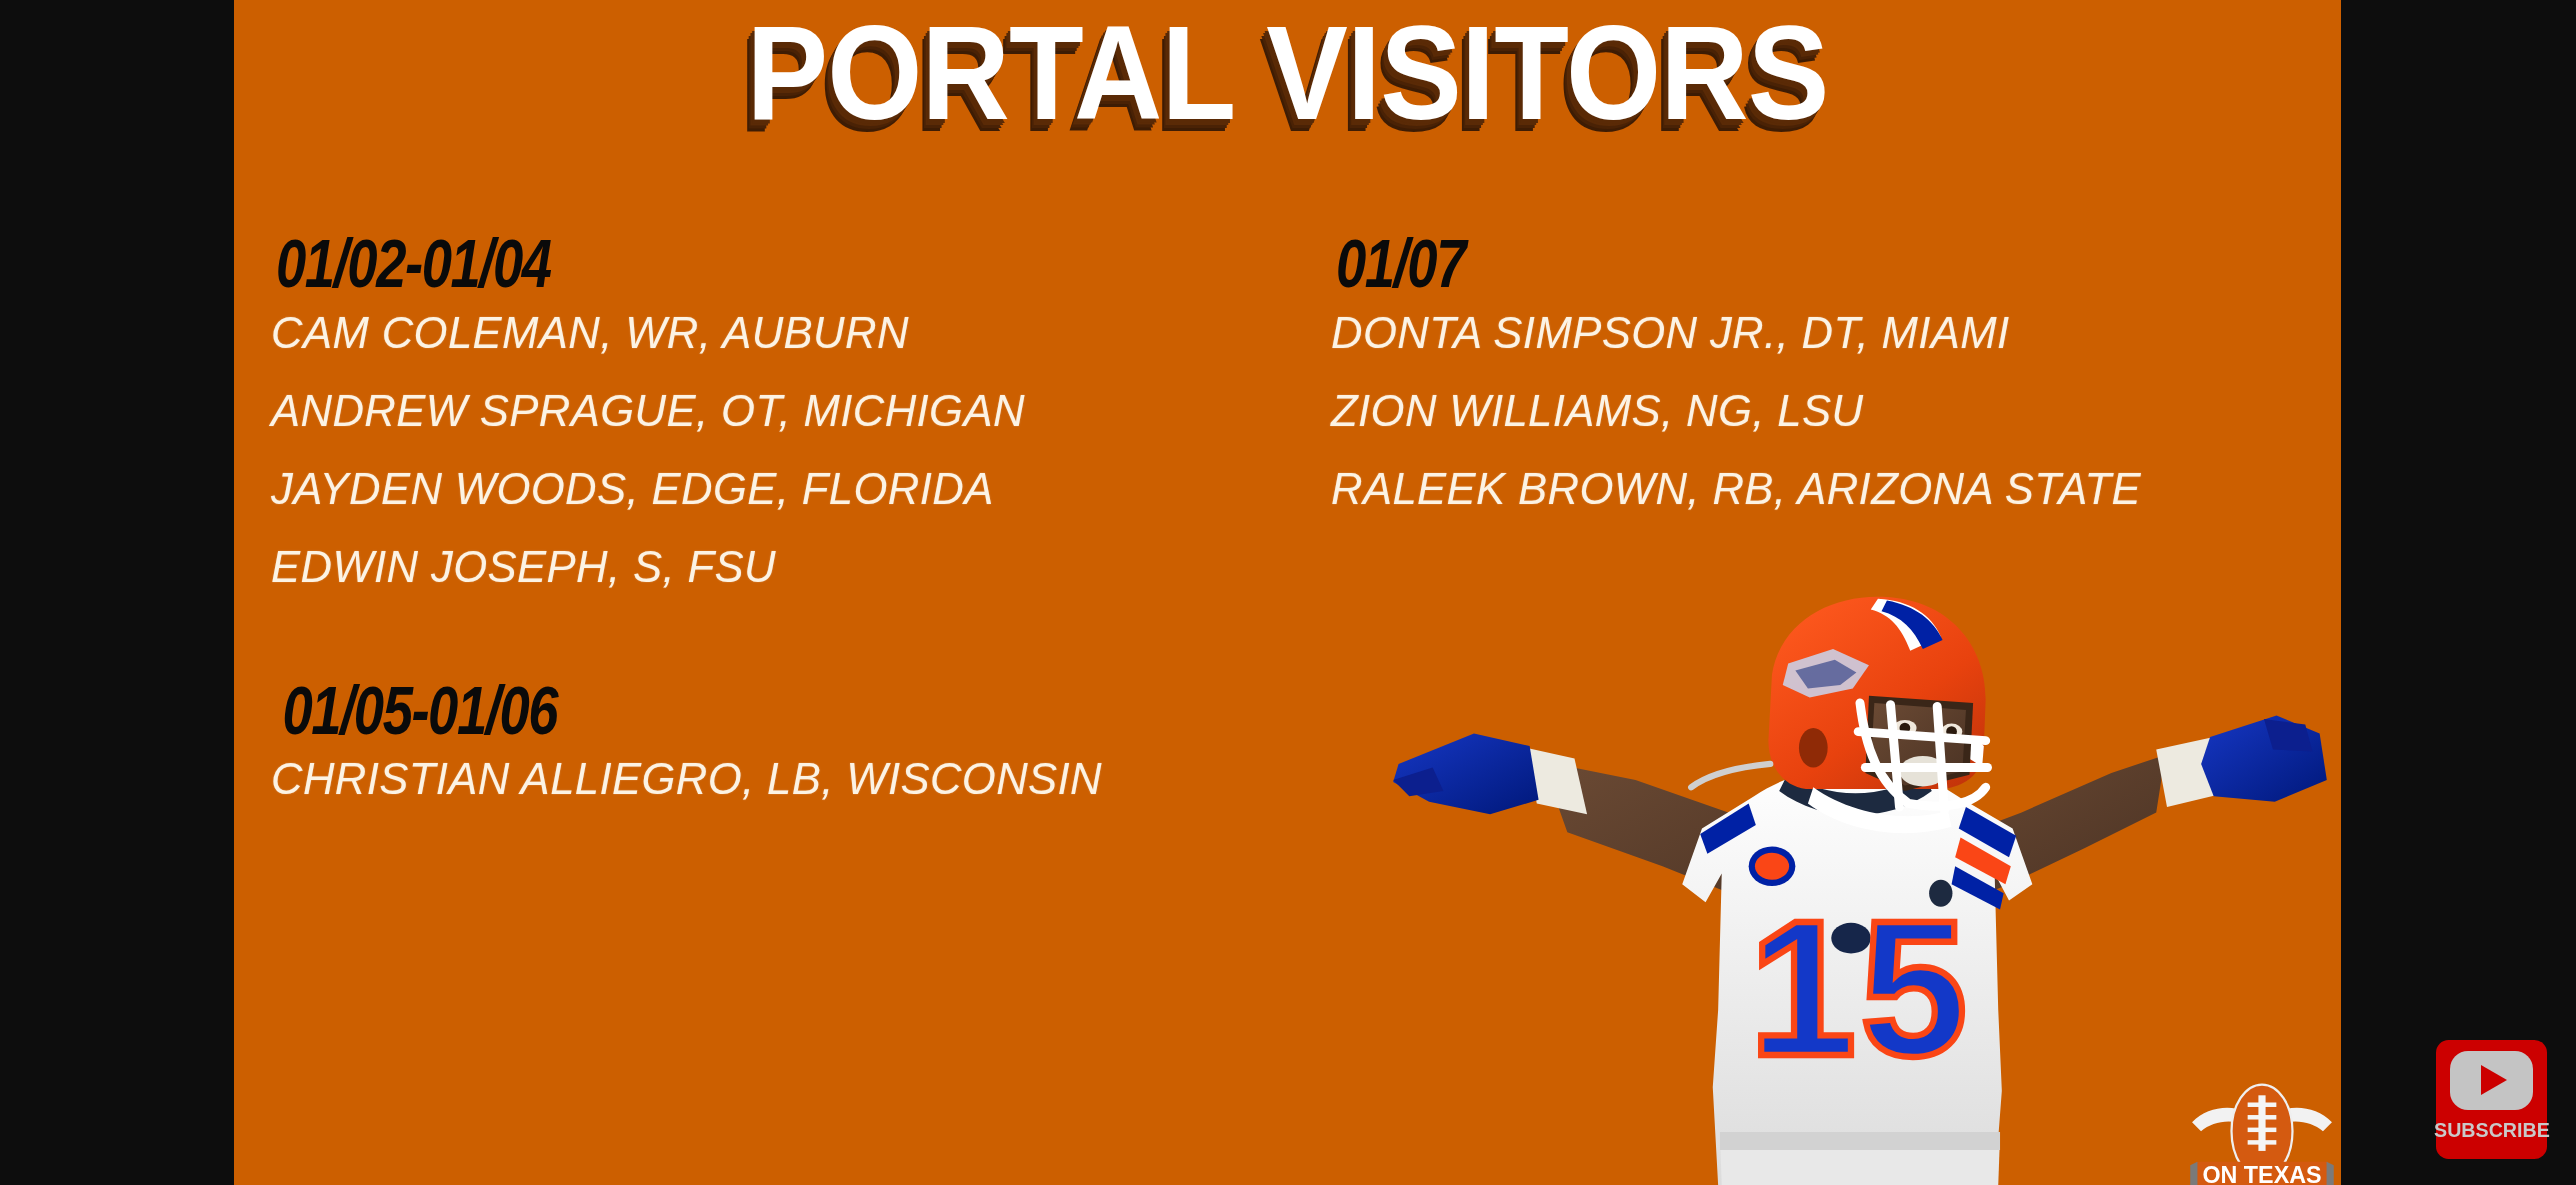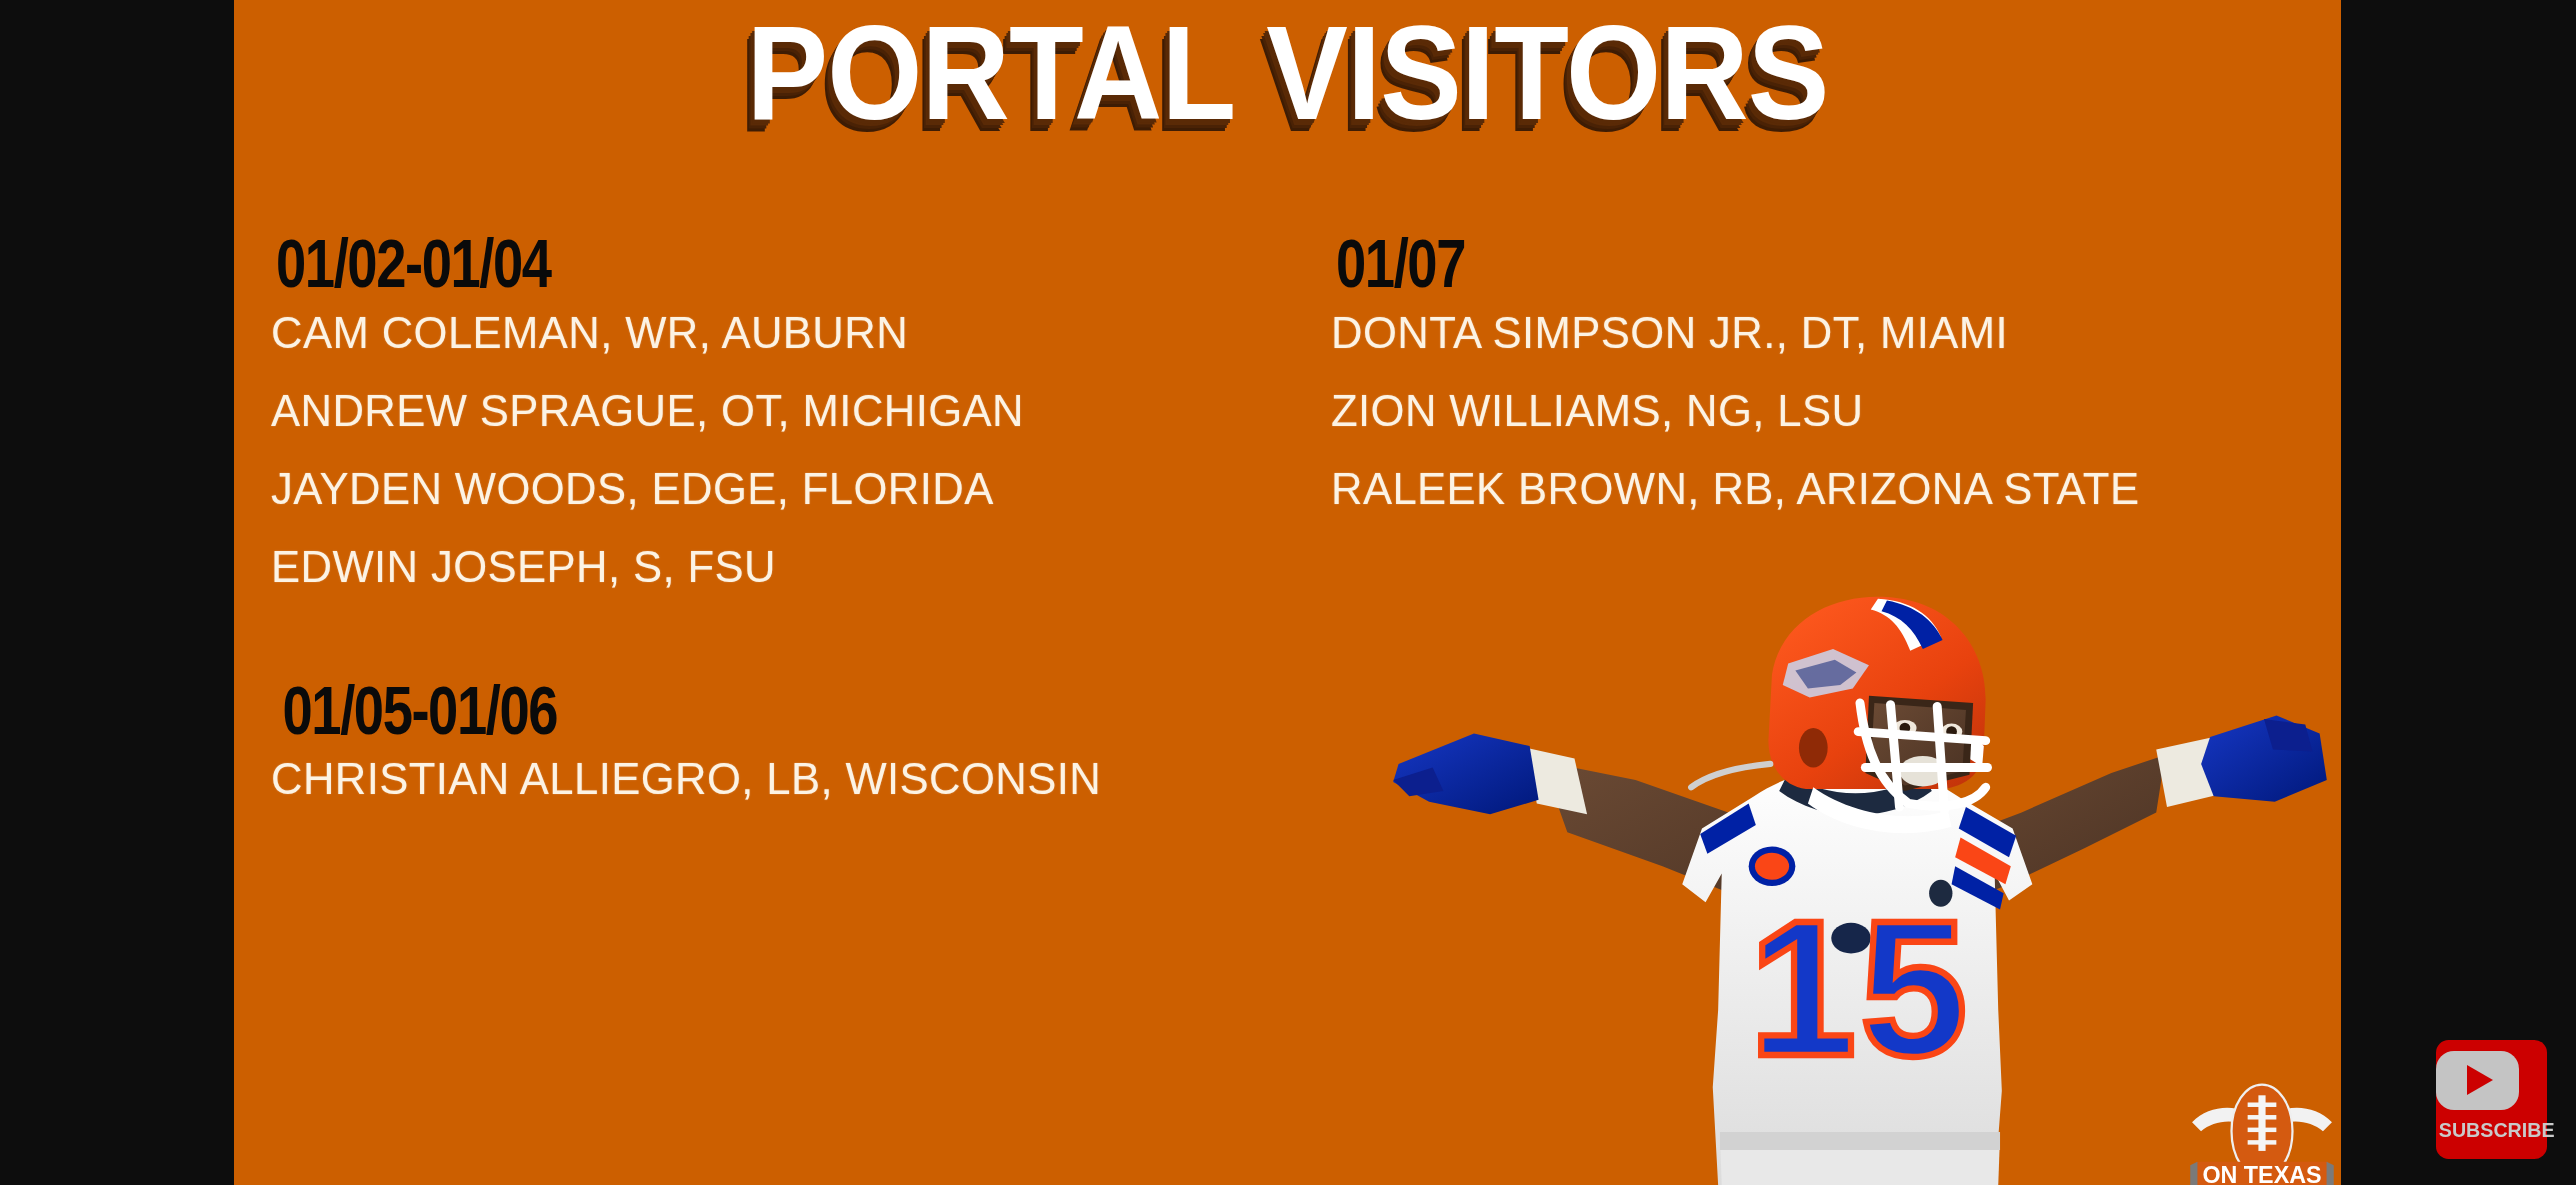--- a/index.html
+++ b/index.html
@@ -61,20 +61,21 @@
       -6.3px 9px 0 #4a2205,
       -8px 11.7px 0 #3d1c04;
     white-space: nowrap;
     z-index: 22;
   }
 
   
   .column {
     position: absolute;
     z-index: 24;
+    font-style: italic;
   }
   .column.left-col  { left: 37px;  top: 229px; width: 979px; }
   .column.right-col { left: 1097px; top: 229px; width: 979px; }
 
   .date-heading {
     font-family: "Liberation Sans Narrow", "Liberation Sans", sans-serif;
     font-weight: 700;
     font-size: 68px;
     line-height: 1;
     letter-spacing: -1.8px;
@@ -136,20 +137,21 @@
     position: absolute;
     left: 2436px;
     top: 1040px;
     width: 111px;
     height: 119px;
     background: #CC0000;
     border-radius: 12.6px;
     z-index: 50;
     display: flex;
     flex-direction: column;
+    align-items: center;
     justify-content: flex-start;
     padding-top: 10.8px;
     box-sizing: border-box;
     cursor: pointer;
   }
   #yt-play-badge {
     width: 83px;
     height: 59px;
     background: #C4C4C4;
     border-radius: 18px;

